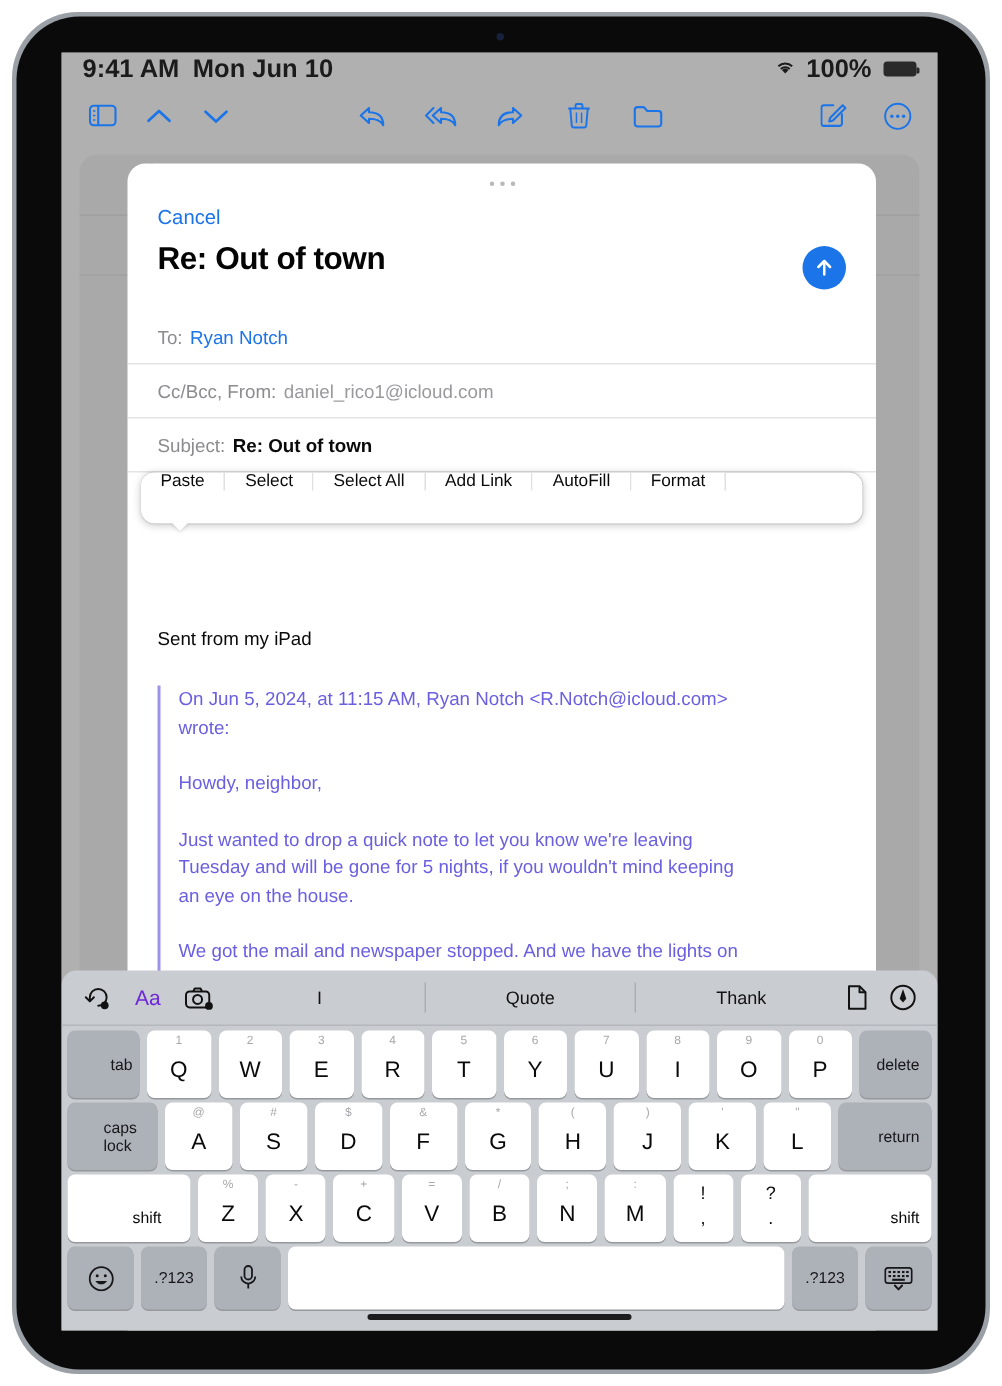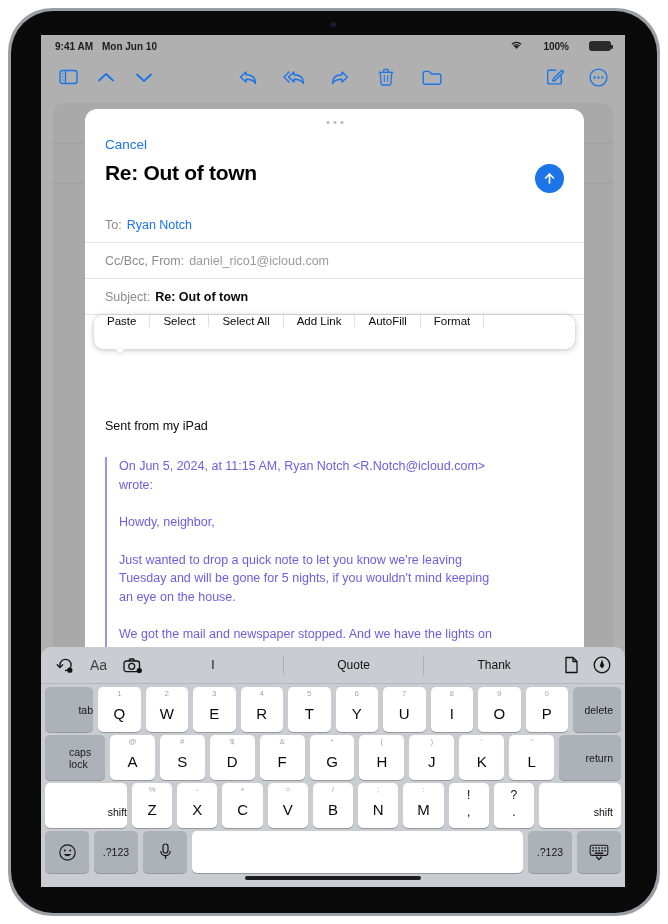--- a/index.html
+++ b/index.html
@@ -42,25 +42,25 @@
     background: #b0b0b0;
     overflow: hidden;
   }
 
   
   .statusbar {
     position: absolute; left: 0; top: 0;
     width: 584px; height: 22px;
     display: flex; align-items: center;
     padding: 0 14px;
-    font-size: 10px; color: #1b1b1b; font-weight: bold;
+    font-size: 17px; color: #1b1b1b; font-weight: bold;
     background: #b0b0b0;
   }
   .sb-left { display: flex; gap: 9px; align-items: center; }
-  .sb-right { margin-left: auto; display: flex; gap: 20px; align-items: center; }
+  .sb-right { margin-left: auto; display: flex; gap: 8px; align-items: center; }
   .wifi-glyph { font-size: 11px; line-height: 1; }
   .batt {
     width: 22px; height: 10px;
     border: 1px solid #2a2a2a; border-radius: 2.5px;
     position: relative; background: #2a2a2a;
   }
   .batt::after {
     content: ""; position: absolute; right: -3px; top: 3px;
     width: 1.6px; height: 4px; background: #2a2a2a; border-radius: 0 1px 1px 0;
   }
@@ -225,21 +225,21 @@
   }
   .pred-left { display: flex; align-items: center; gap: 16px; }
   .pred-mid { flex: 1; display: flex; align-items: center; }
   .pred-slot {
     flex: 1; text-align: center;
     font-size: 12px; color: #121212;
     cursor: pointer;
   }
   .pred-sep { width: 1px; height: 20px; background: #abaeb3; }
   .pred-right { display: flex; align-items: center; gap: 14px; }
-  .pred-icon { color: #404040; display: flex; align-items: center; }
+  .pred-icon { color: #6d28d9; display: flex; align-items: center; }
 
   .krow {
     display: flex; align-items: stretch;
     padding: 0 4px;
     gap: 5px;
     height: 45px;
     margin-top: 3px;
   }
   .key {
     background: #ffffff;
@@ -254,21 +254,21 @@
     font-size: 15px; color: #0a0a0a;
     position: relative; top: 4px;
   }
   .key .alt {
     position: absolute; top: 2px; left: 0; right: 0;
     text-align: center;
     font-size: 8px; color: #a8a8ac;
   }
   .key.dark { background: #adb1b8; }
   .key.dark .main { font-size: 10.5px; color: #17171a; top: 0; }
-  .key.side-label { justify-content: flex-end; padding-left: 24px; }
+  .key.side-label { justify-content: center; padding-left: 24px; }
   .key.side-label-r { justify-content: flex-end; padding-right: 8px; }
   .key.wide-tab { flex: 0 0 48px; }
   .key.wide-del { flex: 0 0 48px; }
   .key.wide-caps { flex: 0 0 60px; }
   .key.wide-ret { flex: 0 0 62px; }
   .key.wide-shiftl { flex: 0 0 82px; }
   .key.wide-shiftr { flex: 0 0 82px; }
   .key.sq { flex: 0 0 44px; }
   .key.space { flex: 1; }
   .key.punct .main { font-size: 12px; top: 6px; }

